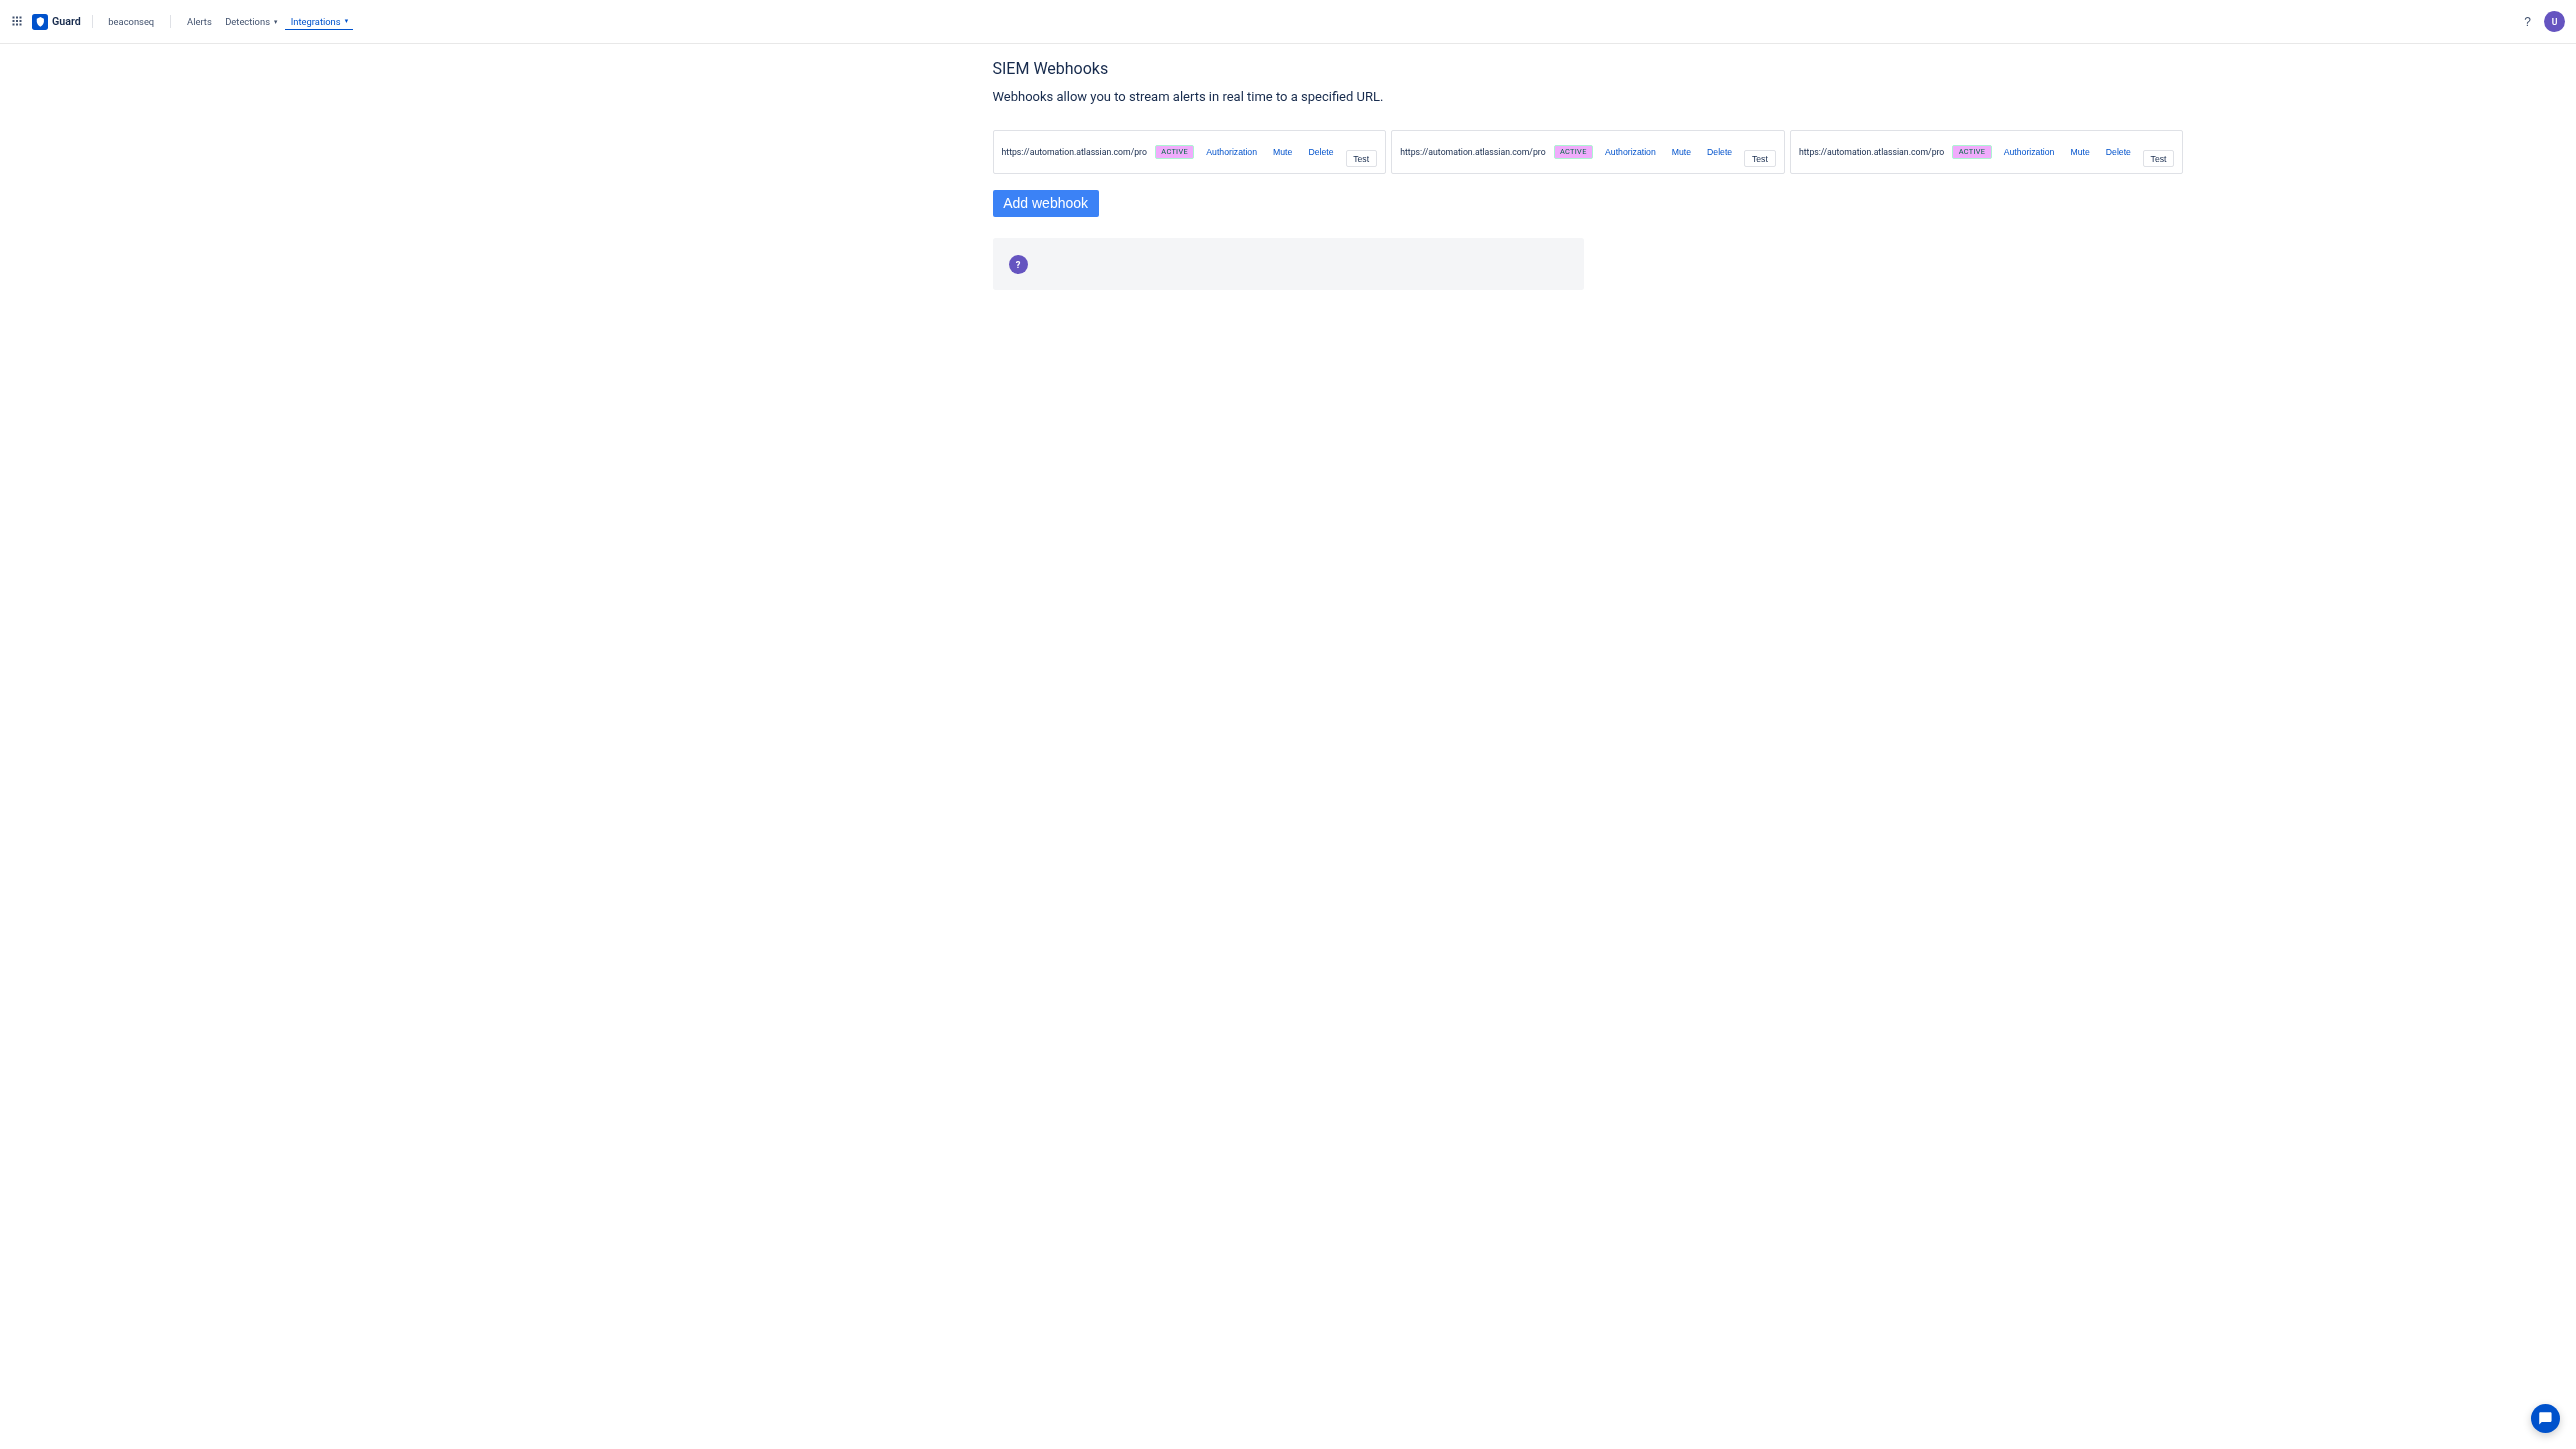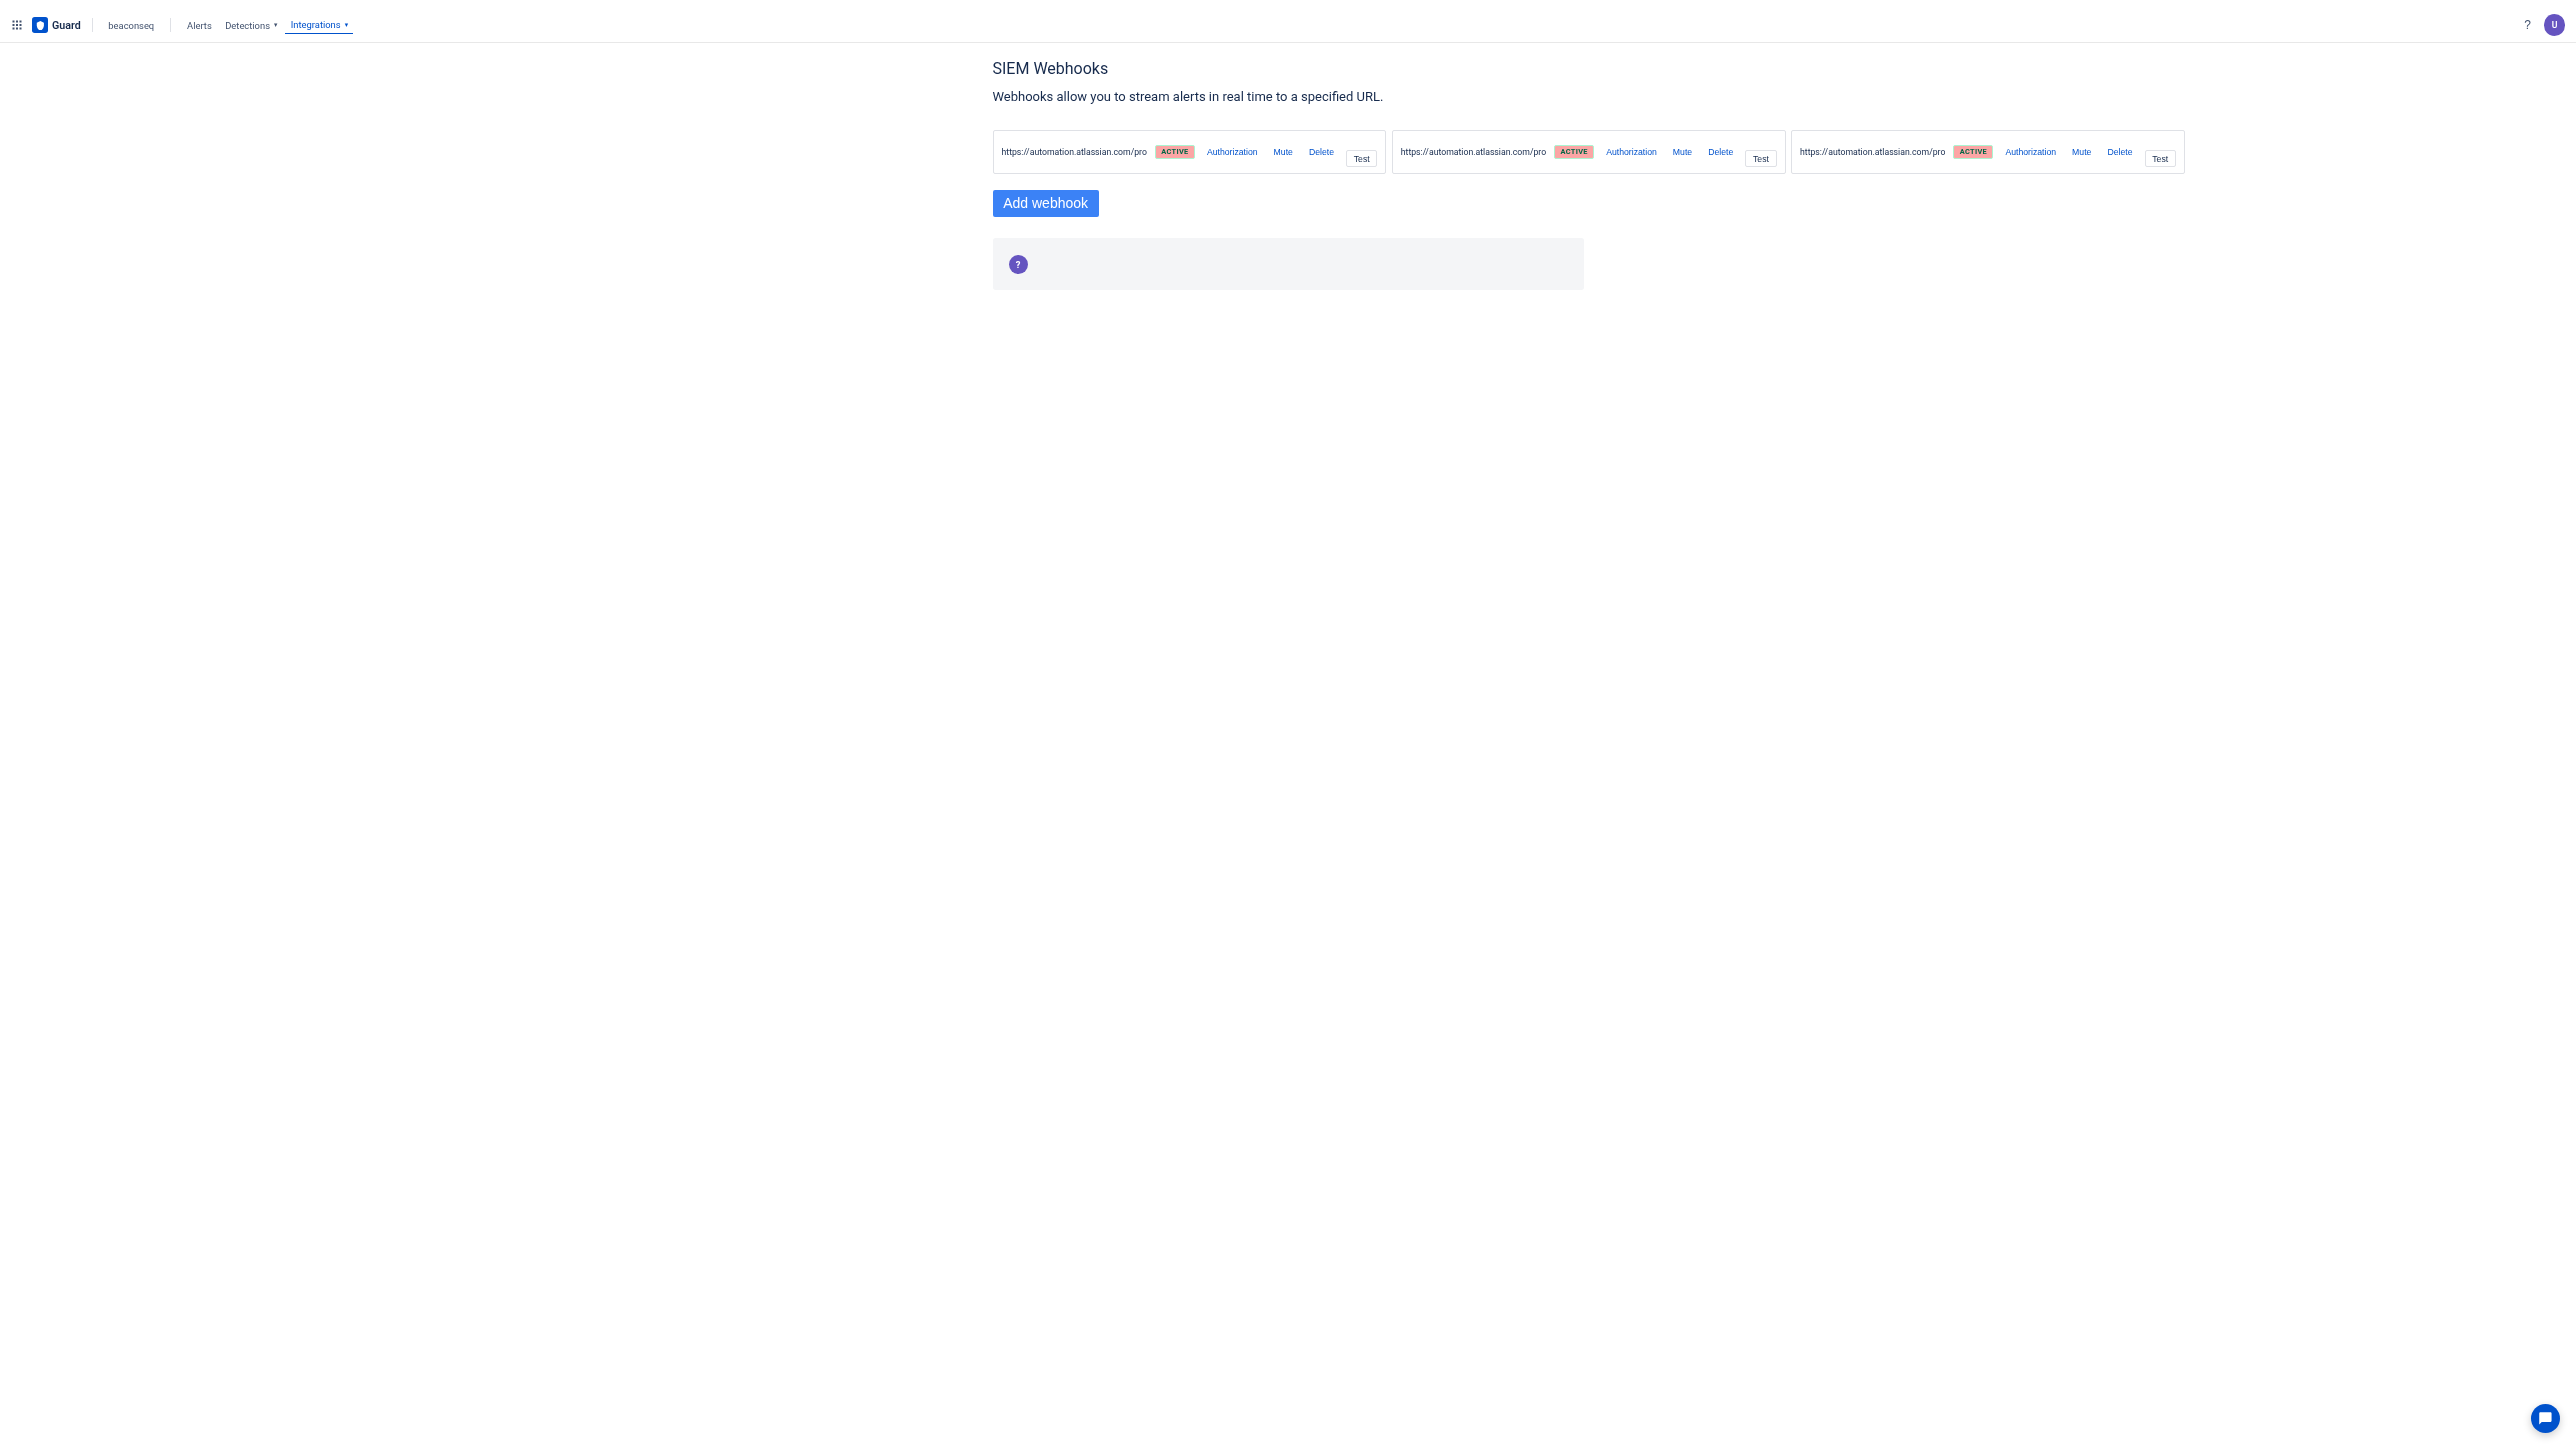--- a/index.html
+++ b/index.html
@@ -12,30 +12,29 @@
       font-family: -apple-system, BlinkMacSystemFont, 'Segoe UI', Roboto, sans-serif;
       font-size: 9.4px;
       color: #172b4d;
       background: #ffffff;
     }
 
     
     .navbar {
       display: flex;
       align-items: center;
-      height: 35px;
+      height: 44px;
       padding: 0 10.7px;
       border-bottom: 0.7px solid #e8e8e8;
       background: #ffffff;
       position: fixed;
       top: 0;
       left: 0;
       right: 0;
       z-index: 100;
-      margin-top: 8px;
     }
 
     .navbar-left {
       display: flex;
       align-items: center;
       gap: 8px;
       flex: 1;
     }
 
     .grid-icon {
@@ -198,24 +197,24 @@
     .webhook-url {
       font-size: 8.7px;
       color: #172b4d;
       flex: 1;
       white-space: nowrap;
       overflow: hidden;
       text-overflow: ellipsis;
     }
 
     .badge-active {
-      background: #fca5a5;
+      background: #f0abfc;
       color: #006644;
       font-size: 7.4px;
-      font-weight: 700;
+      font-weight: 400;
       padding: 1.3px 5.4px;
       border-radius: 2px;
       border: 0.7px solid #abf5d1;
       white-space: nowrap;
       letter-spacing: 0.3px;
     }
 
     .action-btn {
       font-size: 8.7px;
       cursor: pointer;

